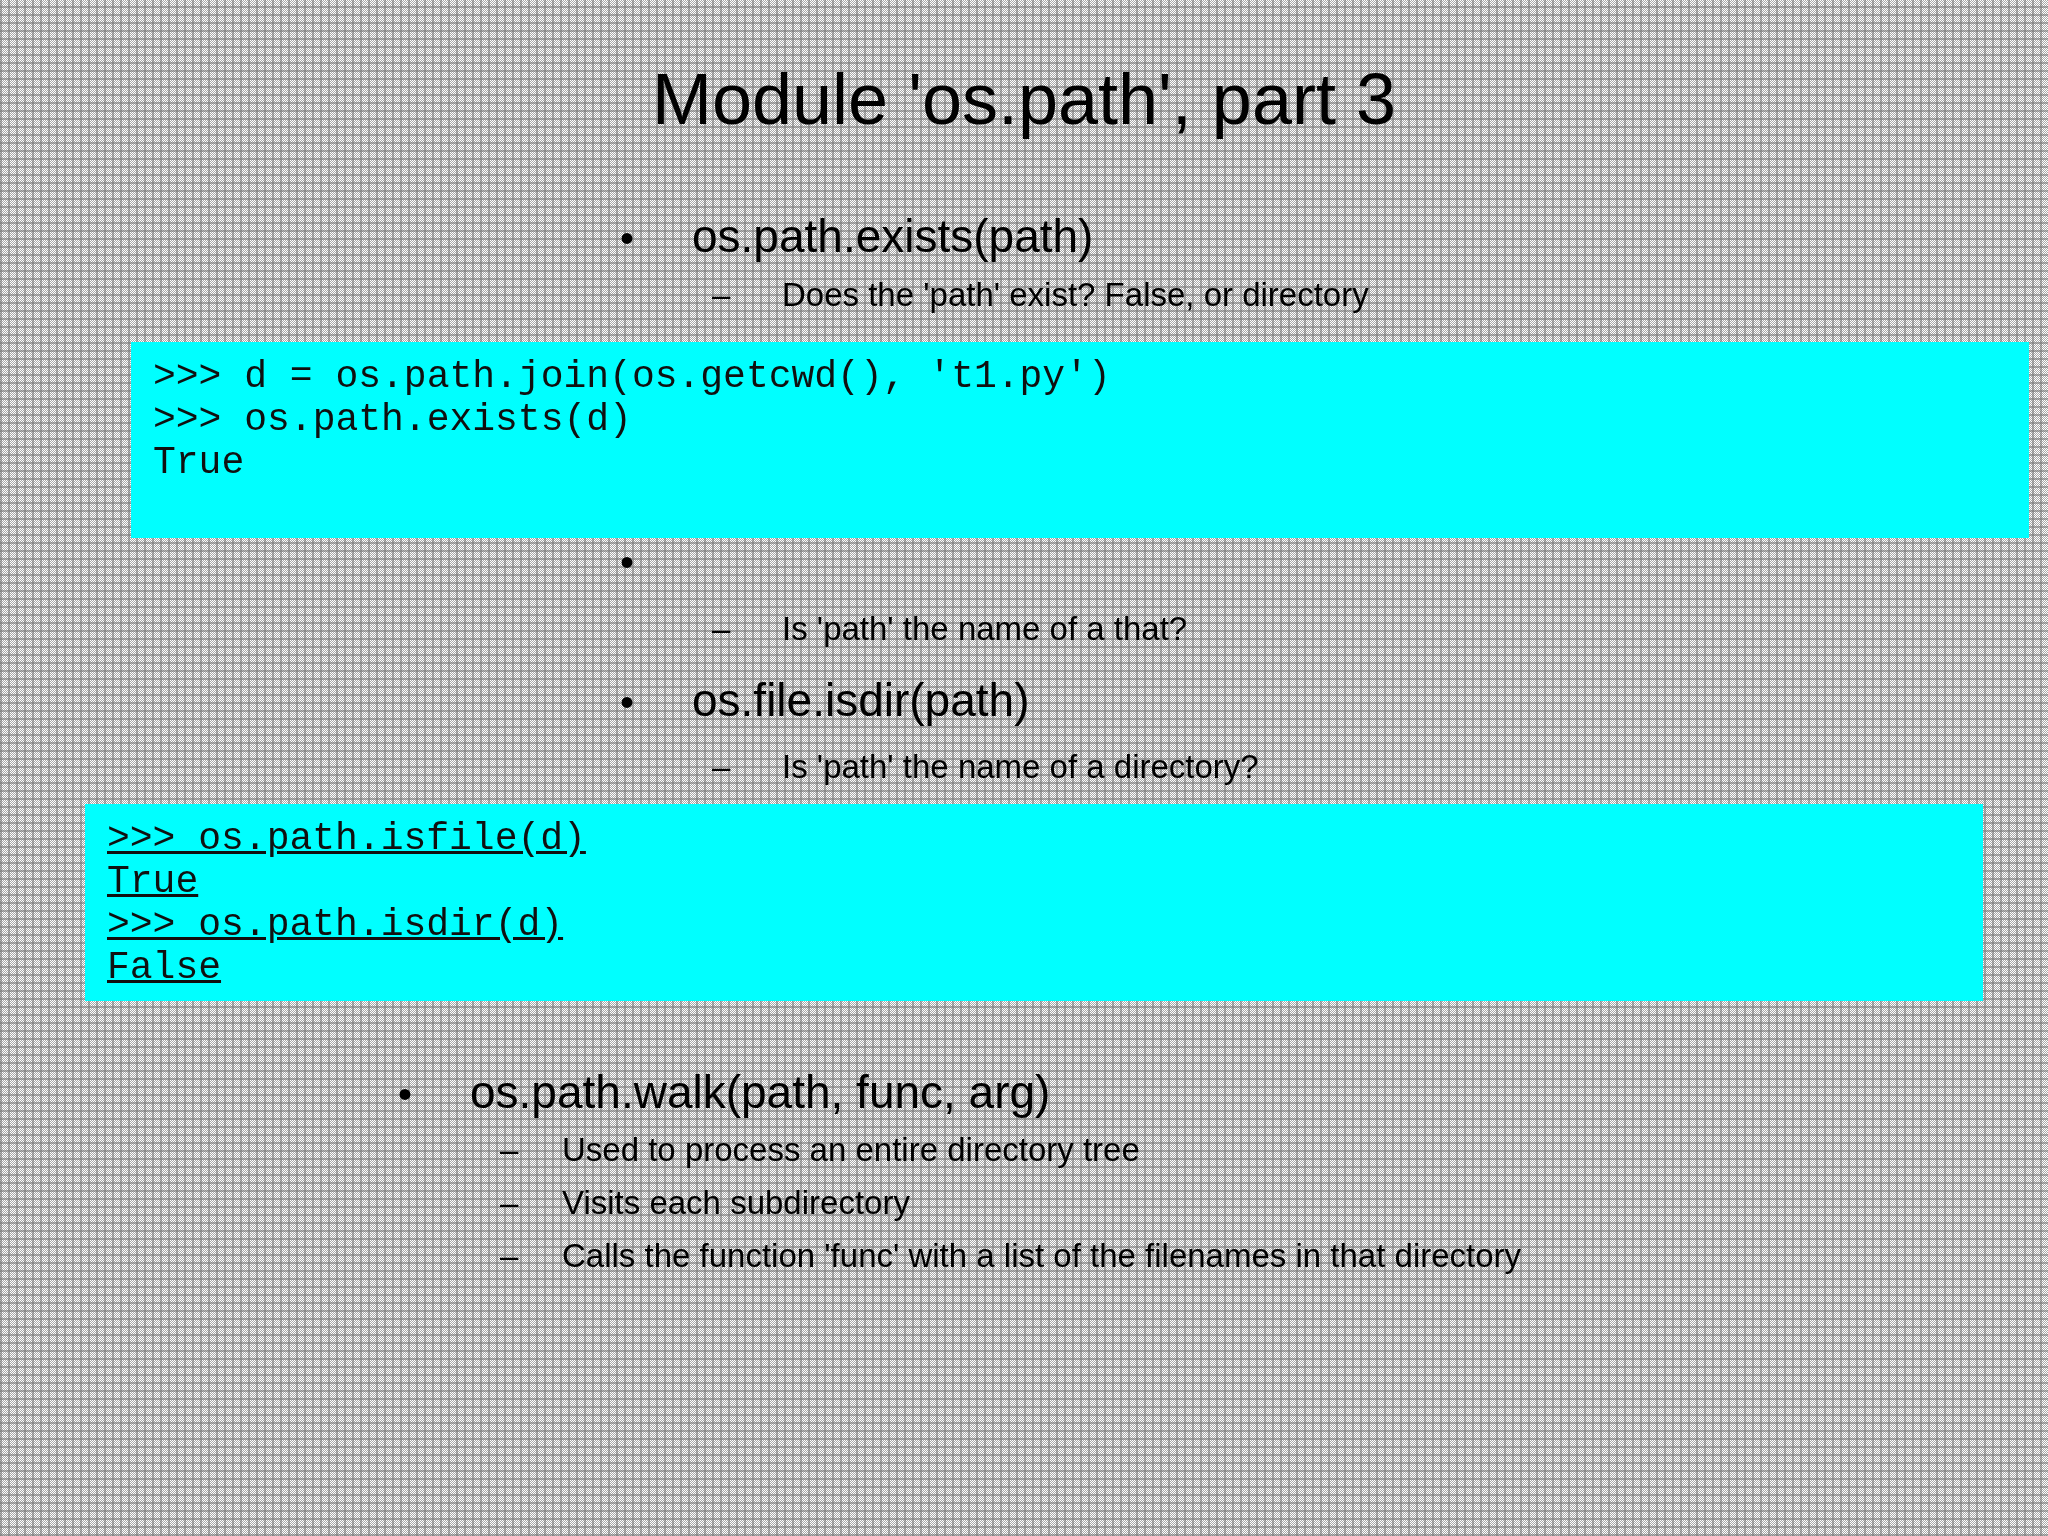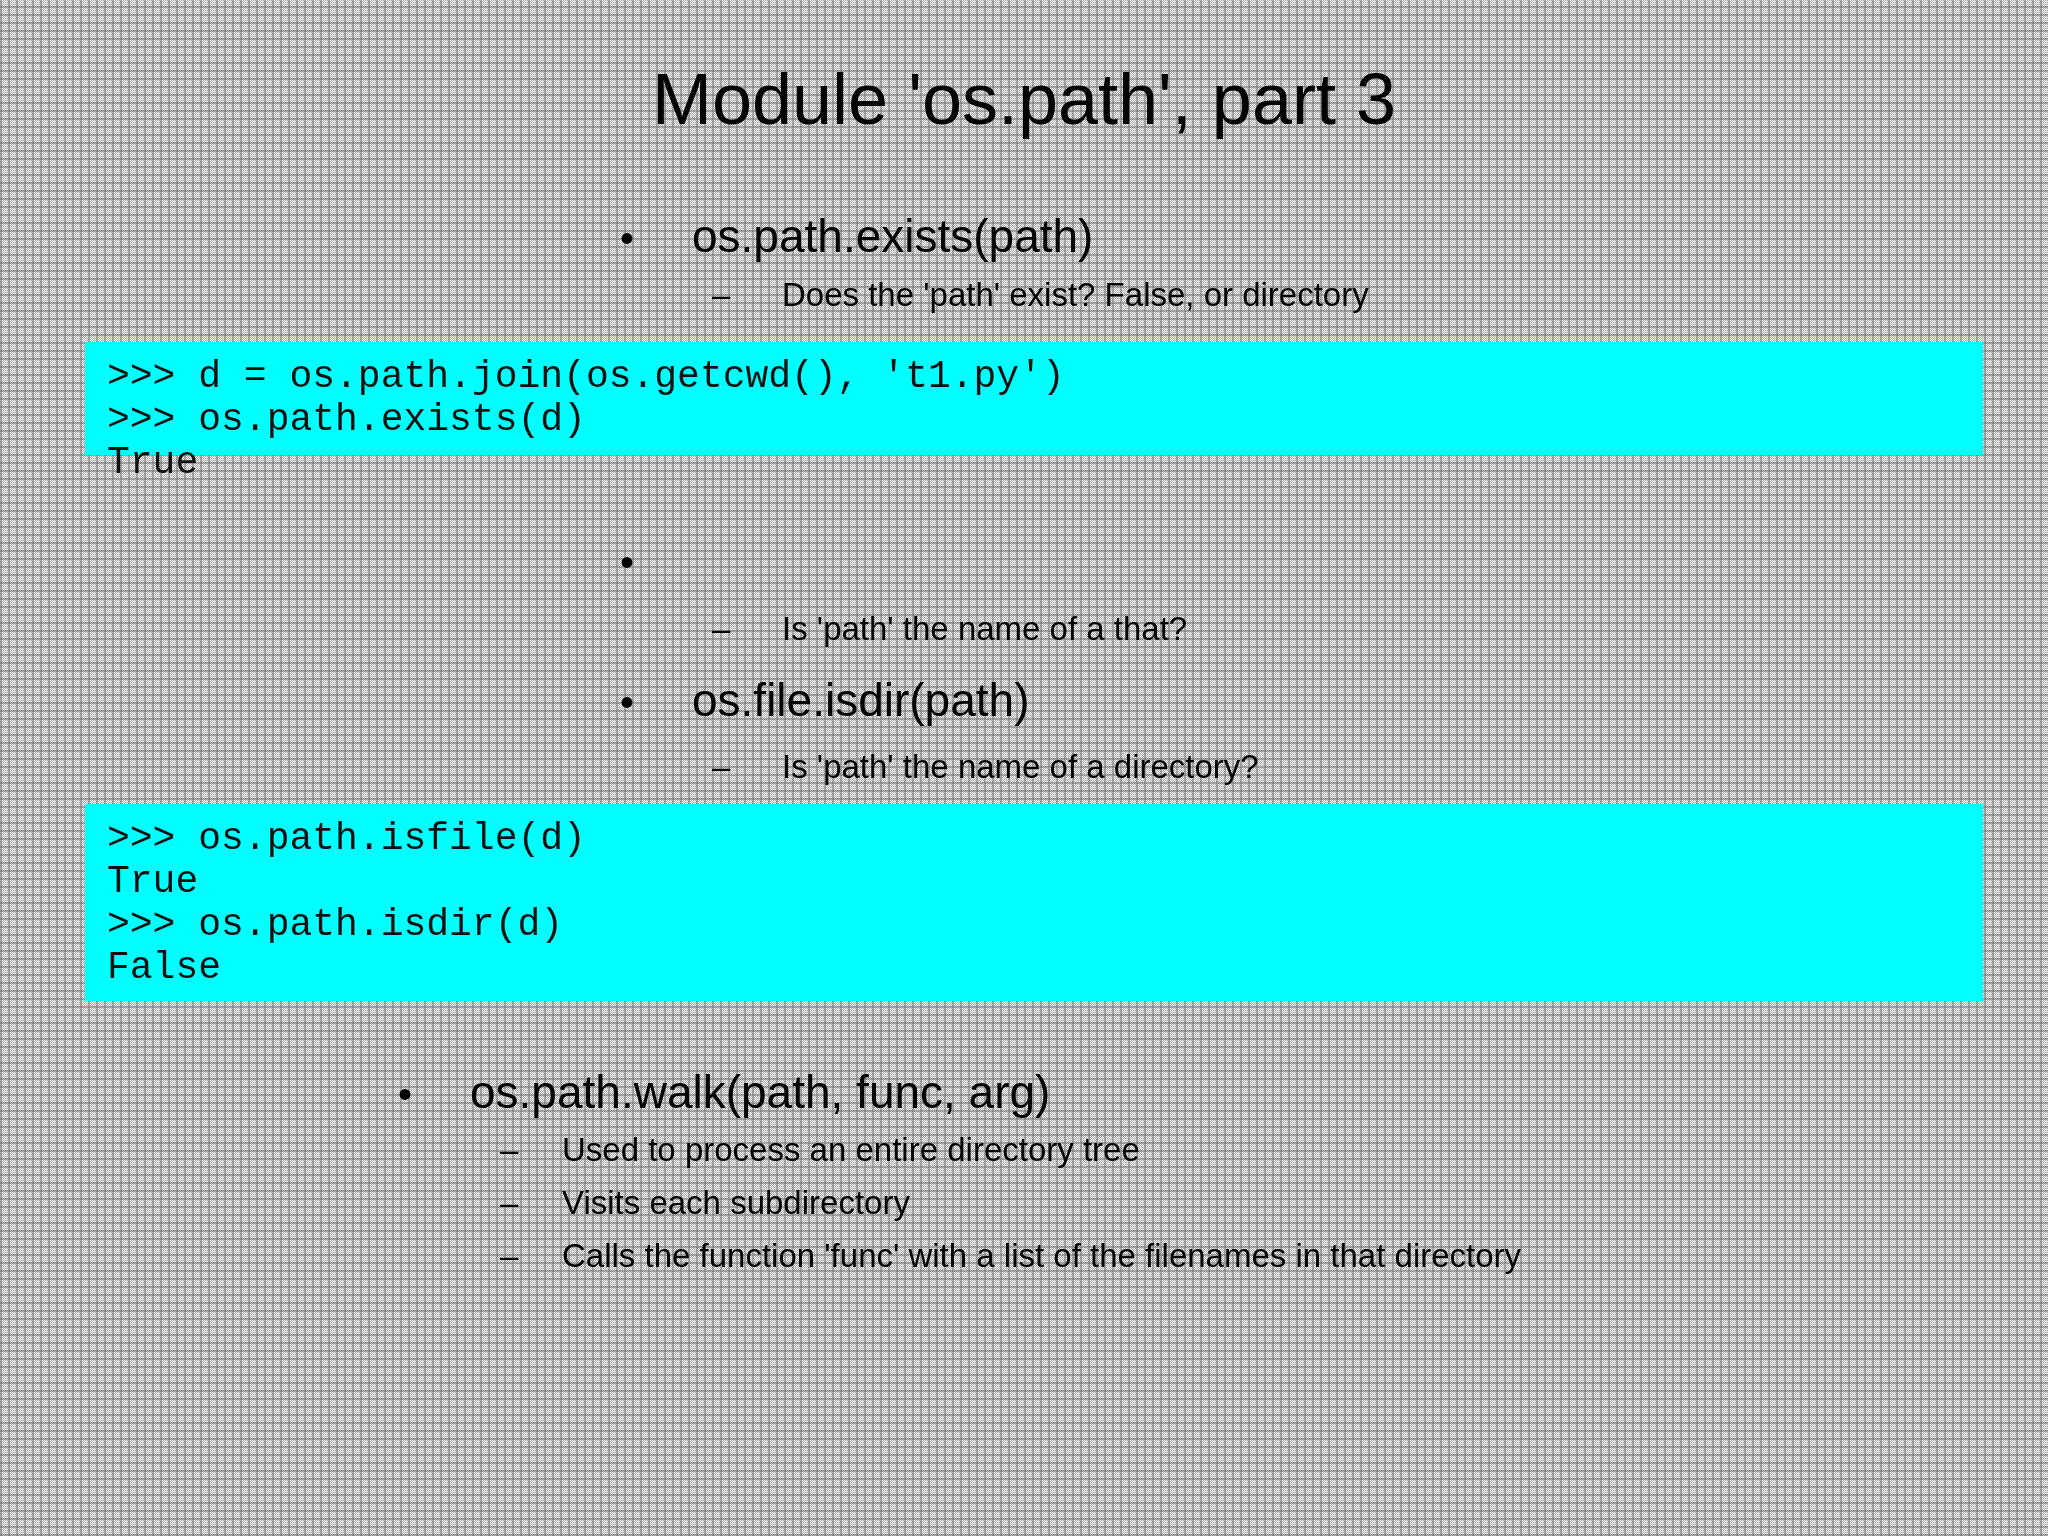--- a/index.html
+++ b/index.html
@@ -68,26 +68,26 @@
     padding: 13px 20px 12px 22px;
     font-family: "Liberation Mono", "DejaVu Sans Mono", monospace;
     font-size: 38px;
     line-height: 43px;
     white-space: pre;
     color: #101010;
   }
   
   #bullet-exists { top: 210px; left: 620px; }
   #sub-exists    { top: 274px; left: 712px; }
-  #code-1        { top: 342px; height: 113px; }
+  #code-1        { top: 342px; height: 196px; margin-left: 46px; }
   #bullet-isfile { top: 536px; left: 620px; }
   #sub-isfile    { top: 608px; left: 712px; }
   #bullet-isdir  { top: 674px; left: 620px; }
   #sub-isdir     { top: 746px; left: 712px; }
-  #code-2        { top: 804px; height: 197px; }
+  #code-2        { top: 804px; height: 197px; text-decoration: underline; }
   #bullet-walk   { top: 1066px; left: 398px; }
   #sub-walk-0    { top: 1129px; left: 500px; }
   #sub-walk-1    { top: 1182px; left: 500px; }
   #sub-walk-2    { top: 1235px; left: 500px; }
 </style>
 </head>
 <body>
 
 <div class="slide">
 

